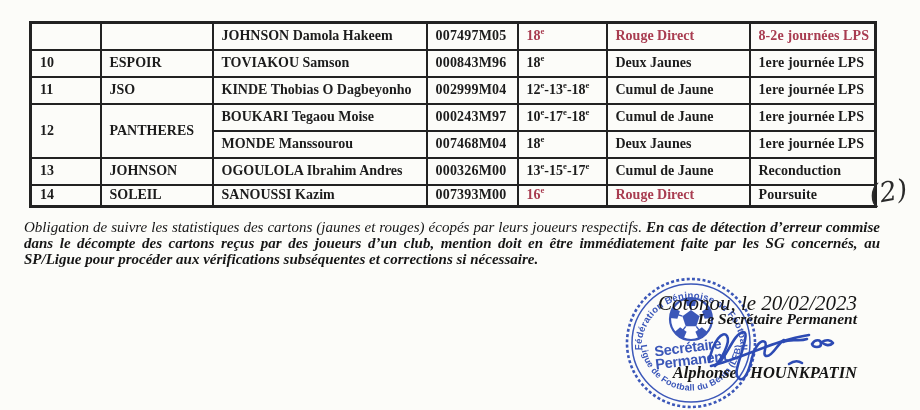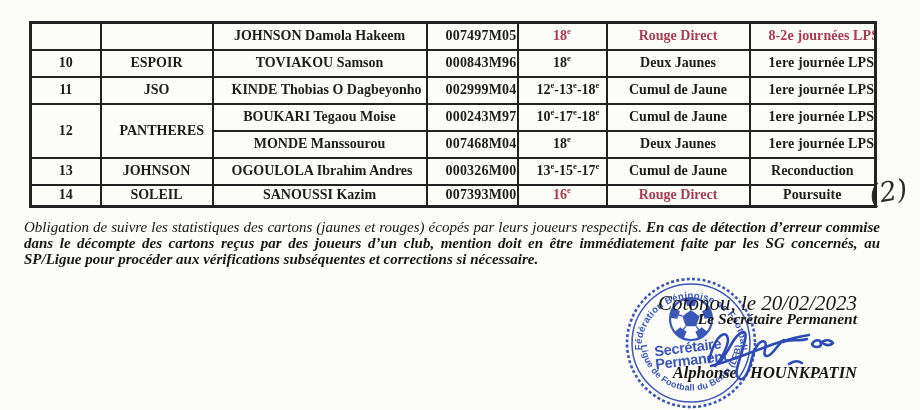--- a/index.html
+++ b/index.html
@@ -18,25 +18,24 @@
     position:absolute;left:29px;top:21px;width:845px;
     border-collapse:collapse;table-layout:fixed;
     border:3px solid #222;
   }
   table.sanctions td{
     border:2px solid #222;
     height:27px;
     font-family:"Liberation Serif",serif;
     font-weight:bold;
     font-size:14px;
-    text-align:center;
     vertical-align:middle;
     white-space:nowrap;
     overflow:hidden;
-    padding:0 18px;
+    padding:0 8px;
     line-height:1;
   }
   table.sanctions tr.short td{height:22px;}
   td.c-club,td.c-player{text-align:left;padding-left:9px;}
   td.c-player{font-size:14.5px;}
   td.c-code{font-size:14.5px;letter-spacing:.2px;}
   td.c-min{font-size:13.5px;}
   td.c-min sup{font-size:.62em;vertical-align:super;line-height:0;}
   td.c-card{font-size:14px;}
   td.sans{font-family:"Liberation Sans",sans-serif;font-size:12.5px;letter-spacing:.1px;}

